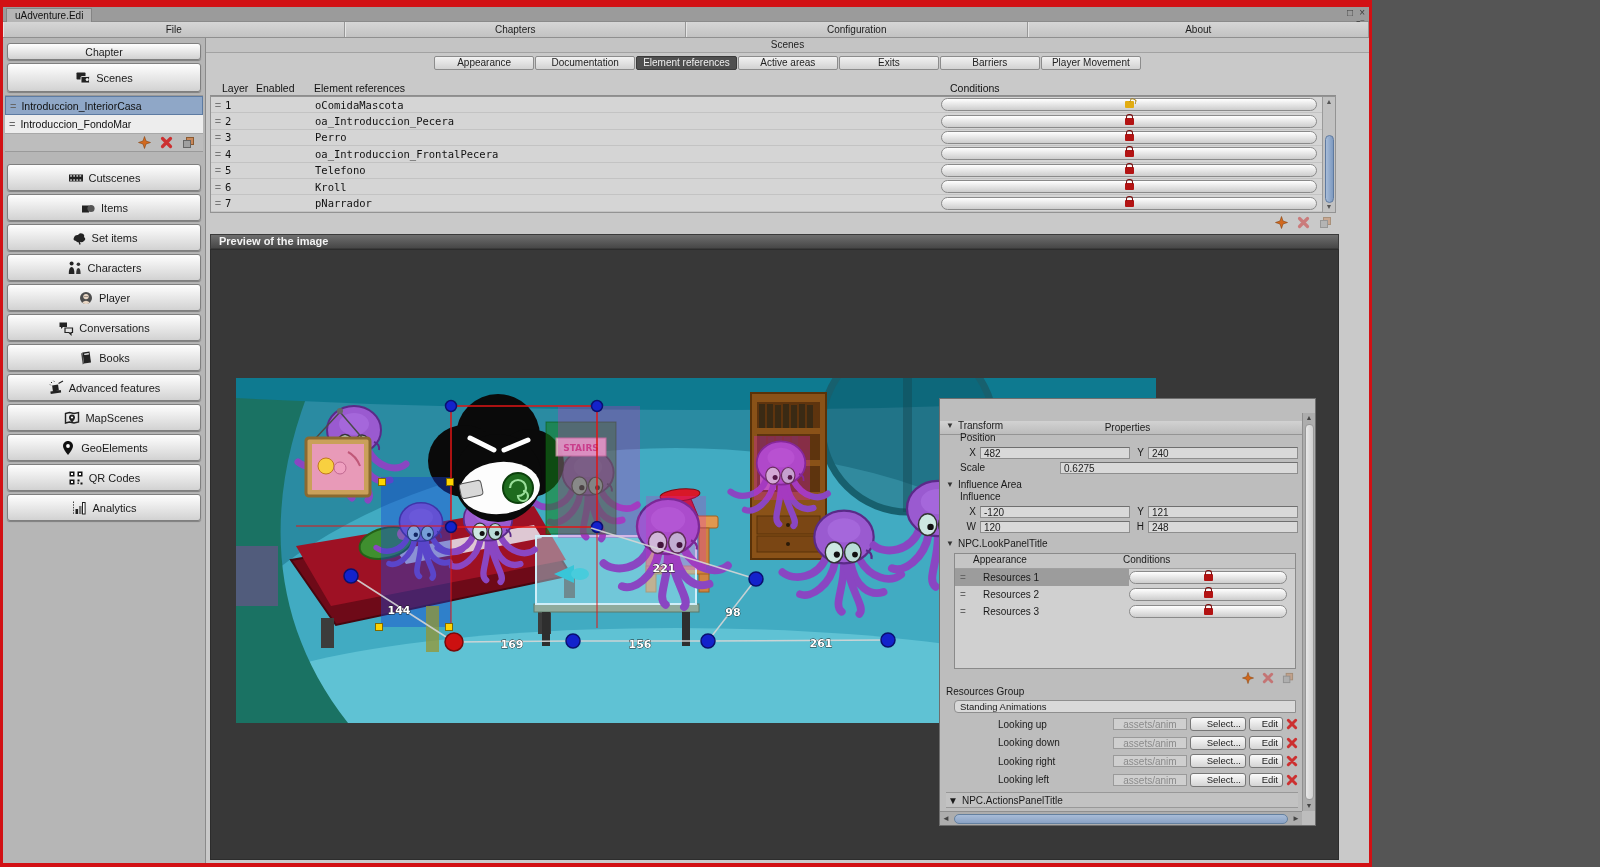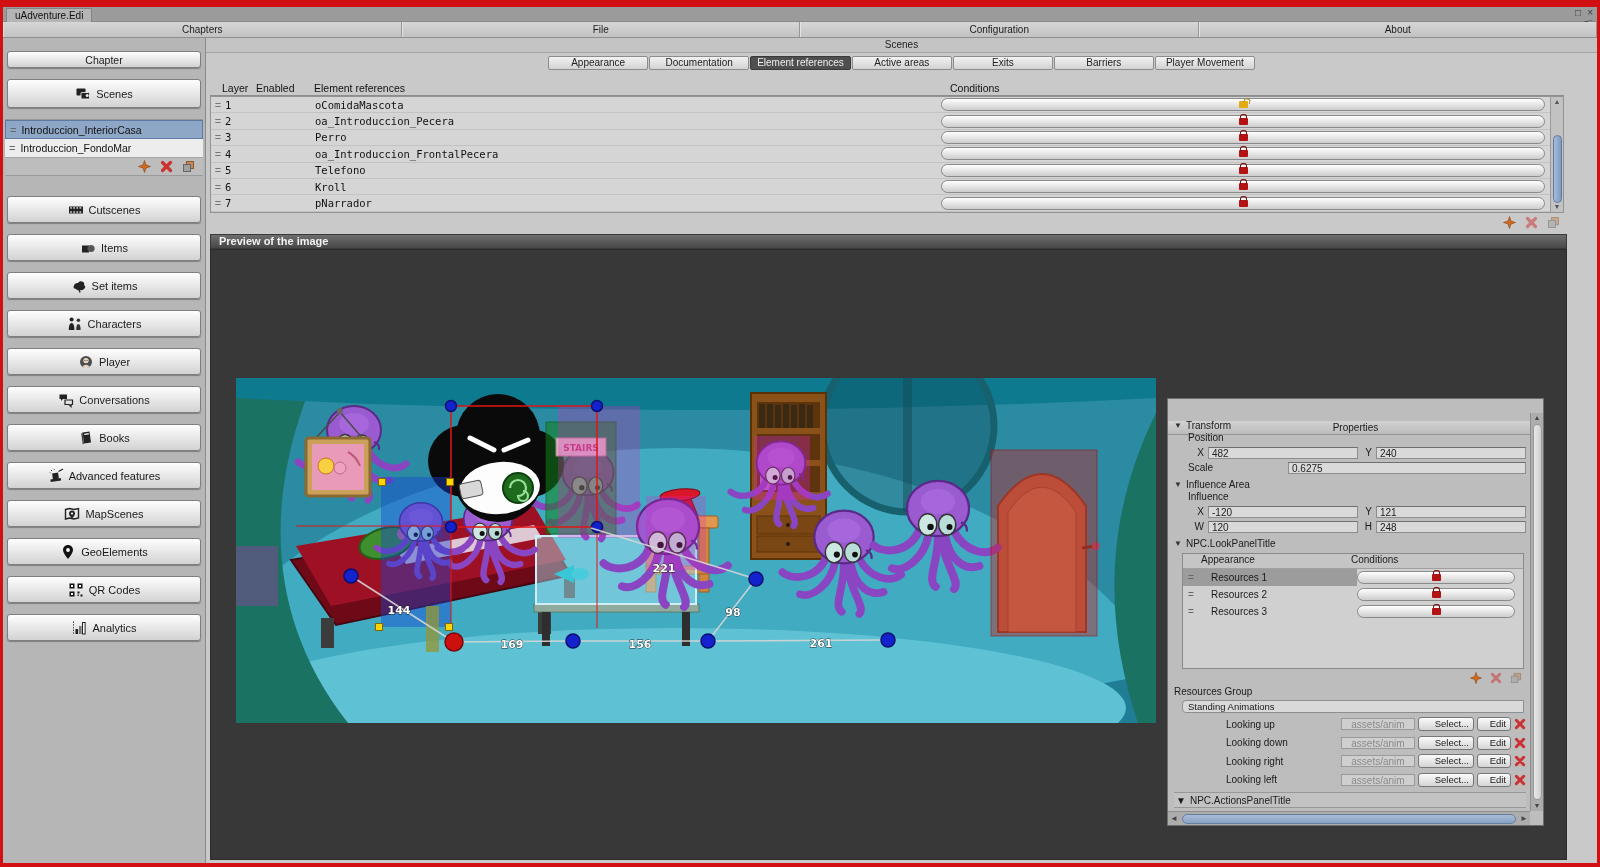--- a/index.html
+++ b/index.html
@@ -1,30 +1,30 @@
 <!DOCTYPE html>
 <html><head>
 <meta charset="utf-8">
 <style>
   * { box-sizing: border-box; margin: 0; padding: 0; }
   body { font-family: "Liberation Sans", sans-serif; background: #555; }
-  .window { position: relative; width: 1600px; height: 867px;
+  .window { position: relative; width: 1372px; height: 867px;
     border: 3px solid #d21014; border-top-width: 7px; border-bottom-width: 4px;
     background: #b4b4b4; overflow: hidden; text-decoration: underline; }
   
   .titlebar { position: absolute; left: 0; top: 0; width: 100%; height: 15px; background: #9b9b9b; border-bottom: 1px solid #8a8a8a; }
   .title-tab { position: absolute; left: 3px; top: 1px; height: 14px; padding: 0 8px; background: #b5b5b5; border: 1px solid #848484; border-bottom: none; font-size: 10px; color: #111; line-height: 13px; }
   .win-controls { position: absolute; right: 4px; top: 0; font-size: 10px; color: #3c3c3c; display: flex; gap: 6px; }
   .win-menu { position: absolute; right: 4px; top: 11px; font-size: 8px; color: #4a4a4a; }
   
   .menubar { position: absolute; left: 0; top: 15px; width: 100%; height: 16px; display: flex; background: #c6c6c6; border-bottom: 1px solid #8f8f8f; }
   .menu-item { flex: 1; border-right: 1px solid #979797; border-left: 1px solid #e4e4e4; background: linear-gradient(#d6d6d6, #c2c2c2); font-size: 10px; color: #1c1c1c; text-align: center; line-height: 15px; }
   
   .sidebar { position: absolute; left: 0; top: 31px; width: 203px; bottom: 0; background: #b6b6b6; border-right: 1px solid #8a8a8a; padding: 2px 2px; }
-  .side-btn { height: 27px; margin: 11px 2px; border: 1px solid #7f7f7f; border-radius: 3px; background: linear-gradient(#fefefe, #d2d2d2); box-shadow: 0 1px 1px rgba(0,0,0,.3); display: flex; align-items: center; justify-content: center; gap: 5px; font-size: 11px; color: #1a1a1a; }
+  .side-btn { height: 27px; margin: 3px 2px; border: 1px solid #7f7f7f; border-radius: 3px; background: linear-gradient(#fefefe, #d2d2d2); box-shadow: 0 1px 1px rgba(0,0,0,.3); display: flex; align-items: center; justify-content: center; gap: 5px; font-size: 11px; color: #1a1a1a; }
   .side-btn.small { height: 17px; font-size: 10.5px; }
   .side-btn svg { flex: 0 0 auto; }
   .scene-list { margin: 2px 0 0 0; border-top: 1px solid #999; }
   .scene-row { height: 19px; display: flex; align-items: center; gap: 5px; padding-left: 4px; font-size: 10.5px; color: #111; background: #ededed; border-bottom: 1px solid #a8a8a8; }
   .scene-row.selected { background: #8fa7c7; border: 1px solid #5d7ba2; }
   .scene-row .handle { color: #666; font-size: 11px; }
   .list-tools { height: 18px; display: flex; justify-content: flex-end; align-items: center; gap: 9px; padding-right: 8px; background: #bdbdbd; border-bottom: 1px solid #9a9a9a; }
   .gap10 { height: 9px; }
   
   .content { position: absolute; left: 203px; top: 31px; right: 0; bottom: 0; background: #c9c9c9; }
@@ -137,22 +137,22 @@
   <div class="titlebar">
     <div class="title-tab">uAdventure.Edi</div>
     <div class="win-controls">
       <span>□</span>
       <span>×</span>
     </div>
     <div class="win-menu">▾≡</div>
   </div>
 
   <div class="menubar">
+    <div class="menu-item">File</div>
     <div class="menu-item">Chapters</div>
-    <div class="menu-item">File</div>
     <div class="menu-item">Configuration</div>
     <div class="menu-item">About</div>
   </div>
 
   <aside class="sidebar">
     <div class="side-btn small">Chapter</div>
     <div class="side-btn" style="height:29px">
       <svg width="16" height="16" viewBox="0 0 16 16">
           <rect x="1.5" y="2.5" width="9" height="7" rx="0.8" fill="#222"></rect>
           <rect x="6" y="6.5" width="8.5" height="6.5" rx="0.8" fill="#222" stroke="#ececec" stroke-width="0.9"></rect>

